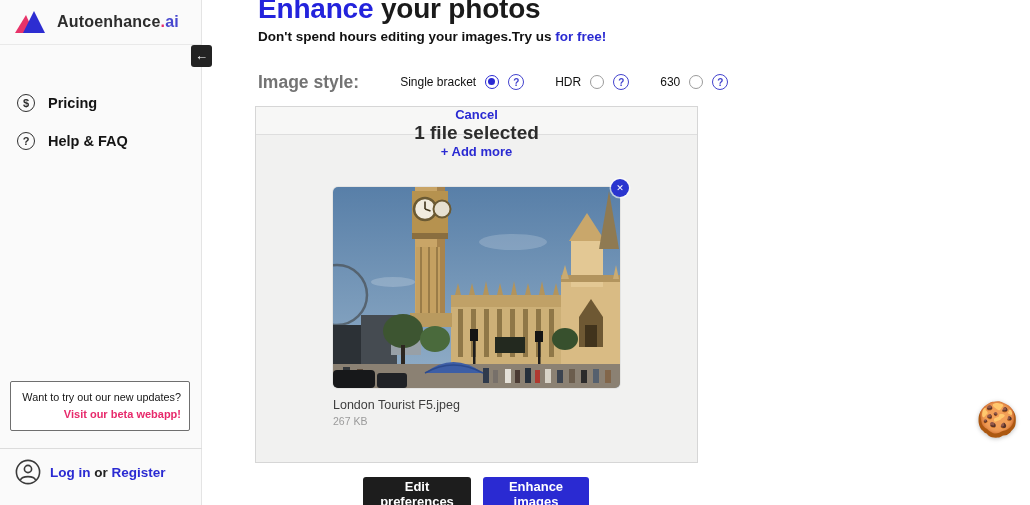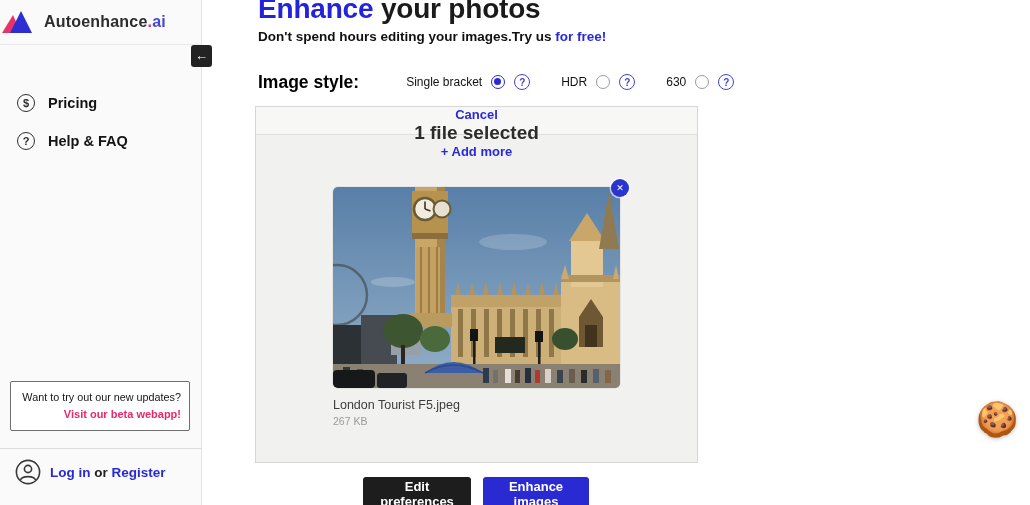--- a/index.html
+++ b/index.html
@@ -2,21 +2,21 @@
 <html style="--accent-blue: #2a2ad2; --pink: #e7296b; --title-blue: #2323dc; --dark-button: #1d1d1d;"><head>
 <meta charset="utf-8">
 <style>
   * { margin:0; padding:0; box-sizing:border-box; }
   html,body { width:1030px; height:505px; }
   body { font-family:"Liberation Sans","DejaVu Sans",sans-serif; background:#fff; overflow:hidden; position:relative; }
   .stage { position:absolute; inset:0; width:1030px; height:505px; overflow:hidden; background:#fff; }
 
   
   .sidebar { position:absolute; left:0; top:0; width:202px; height:505px; background:#fafafa; border-right:1px solid #e4e4e4; }
-  .logo-row { position:absolute; left:0; top:0; width:100%; height:45px; border-bottom:1px solid #e9e9e9; display:flex; align-items:center; gap:8px; }
+  .logo-row { position:absolute; left:0; top:0; width:100%; height:45px; border-bottom:1px solid #e9e9e9; display:flex; align-items:center; padding-left:13px; gap:8px; }
   .logo-mark { width:36px; height:26px; flex:0 0 auto; }
   .logo-text { font-size:16px; font-weight:bold; color:#2d2d2d; letter-spacing:.2px; }
   .logo-text .dot { color:var(--pink,#e7296b); }
   .logo-text .ai { color:#4747cf; }
   .collapse-btn { position:absolute; left:191px; top:45px; width:21px; height:22px; background:#232323; border-radius:3px; color:#fff; font-size:13px; line-height:21px; text-align:center; z-index:6; cursor:pointer; }
   .nav { position:absolute; left:0; top:84px; width:100%; }
   .nav-item { display:flex; align-items:center; gap:12px; padding:9px 16px; cursor:pointer; }
   .nav-icon { width:20px; height:20px; display:flex; align-items:center; justify-content:center; }
   .nav-label { font-size:14.5px; font-weight:bold; color:#141414; }
   .nav-item.checked .nav-label { text-decoration:underline; text-decoration-color:#8585e4; text-underline-offset:3px; }
@@ -30,21 +30,21 @@
   .auth-text .lnk { color:var(--accent-blue,#2a2ad2); }
 
   
   .main { position:absolute; left:203px; top:0; right:0; bottom:0; background:#fff;padding-left:44px; }
   .page-title { position:absolute; left:55px; top:-7px; font-size:28px; font-weight:bold; color:#1a1a1a; letter-spacing:-.2px; white-space:nowrap; }
   .page-title .hl { color:#2323dc; }
   .page-subtitle { position:absolute; left:55px; top:29px; font-size:13.5px; font-weight:bold; color:#111; white-space:nowrap; }
   .page-subtitle .lnk { color:var(--accent-blue,#2a2ad2); cursor:pointer; }
 
   .style-row { position:absolute; left:55px; top:69px; display:flex; align-items:center; gap:15px; height:26px; }
-  .style-label { font-size:17.5px; font-weight:bold; color:#000000; margin-right:16px; }
+  .style-label { font-size:17.5px; font-weight:bold; color:#737373; margin-right:10px; }
   .style-option { display:flex; align-items:center; gap:9px; }
   .opt-label { font-size:12px; color:#111;margin-left:16px; }
   .radio { width:14px; height:14px; border:1.5px solid #9b9b9b; border-radius:50%; background:#fff; position:relative; cursor:pointer; }
   .radio.checked { border-color:var(--accent-blue,#2a2ad2); }
   .radio.checked::after { content:""; position:absolute; left:2px; top:2px; width:7px; height:7px; border-radius:50%; background:var(--accent-blue,#2a2ad2); }
   .help-badge { width:16px; height:16px; border:1.5px solid #4343ce; border-radius:50%; color:#4343ce; font-size:10px; font-weight:bold; display:flex; align-items:center; justify-content:center; cursor:pointer; }
 
   .file-panel { position:absolute; left:52px; top:106px; width:443px; height:357px; border:1px solid #d6d6d6; background:#f1f1f0; }
   .panel-header { height:28px; background:#f7f7f6; border-bottom:1px solid #dedede; display:flex; align-items:center; justify-content:space-between; padding:0 15px;flex-direction:column; }
   .hdr-link { font-size:13px; font-weight:bold; color:var(--accent-blue,#2a2ad2); cursor:pointer; }

